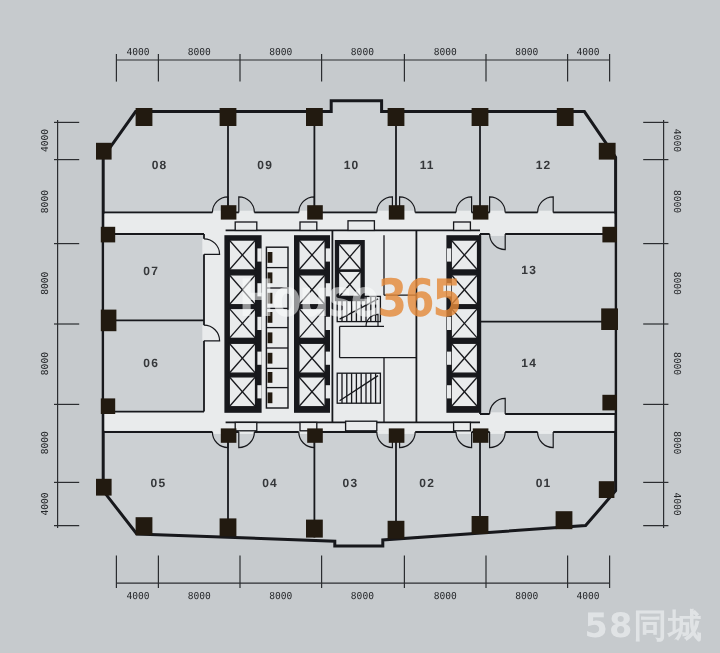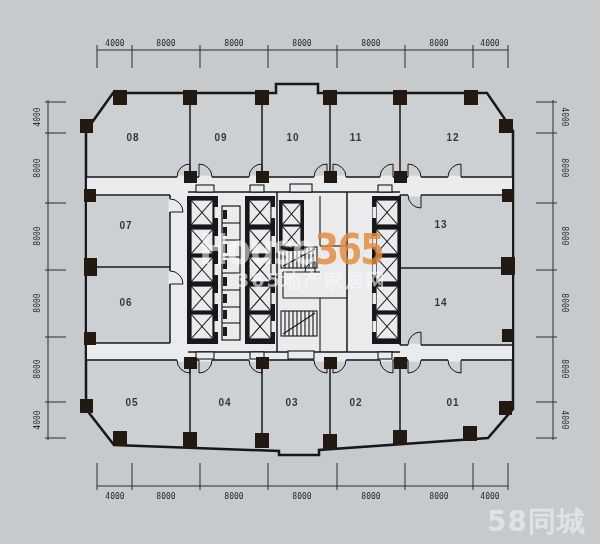--- a/index.html
+++ b/index.html
@@ -368,15 +368,14 @@
       <text class="dimtxt" transform="rotate(90 562 168)" x="562" y="168">8000</text>
       <text class="dimtxt" transform="rotate(90 562 236)" x="562" y="236">8000</text>
       <text class="dimtxt" transform="rotate(90 562 303)" x="562" y="303">8000</text>
       <text class="dimtxt" transform="rotate(90 562 369)" x="562" y="369">8000</text>
       <text class="dimtxt" transform="rotate(90 562 420)" x="562" y="420">4000</text>
     </g>
   </g>
 </svg>
 
 <div class="wm wm-brand"><span class="p">House</span><span class="s">365</span></div>
-<div class="wm wm-tagline">365地产家居网</div>
 <div class="wm site-logo">58同城</div>
 </div>
 
 </body></html>

